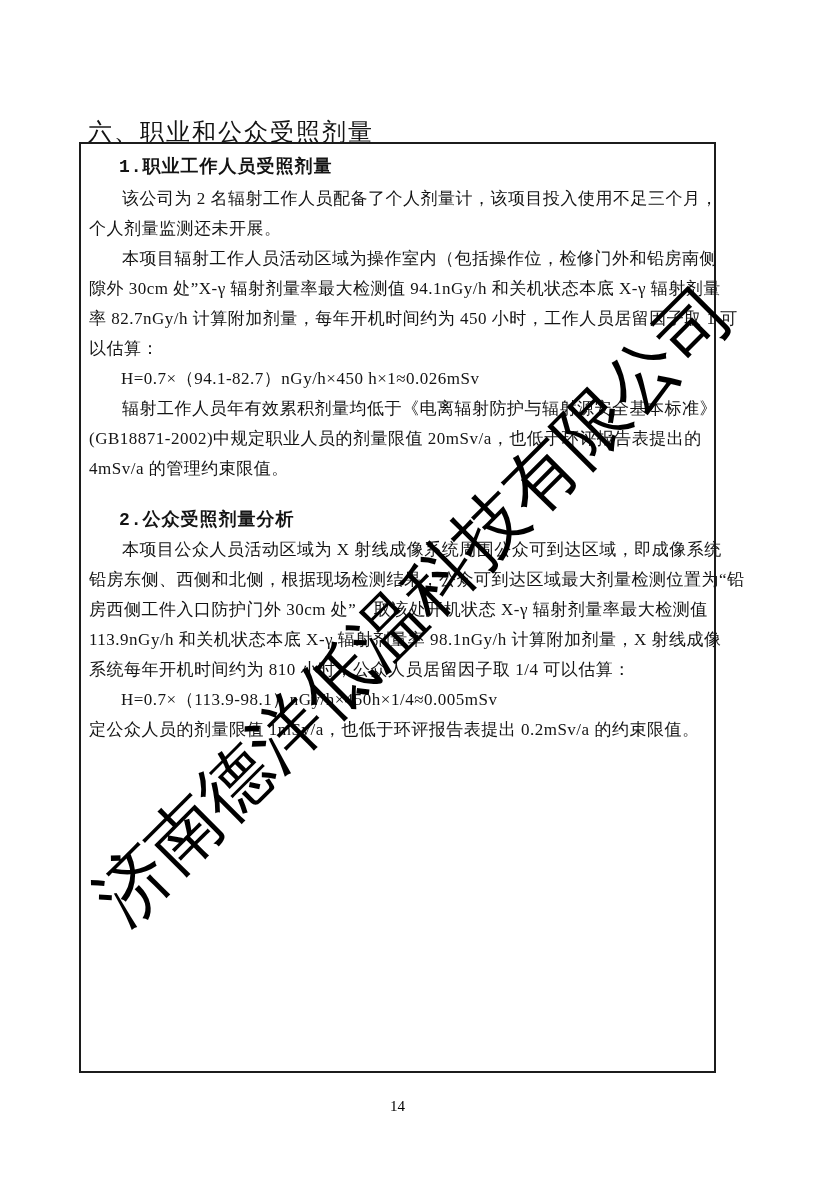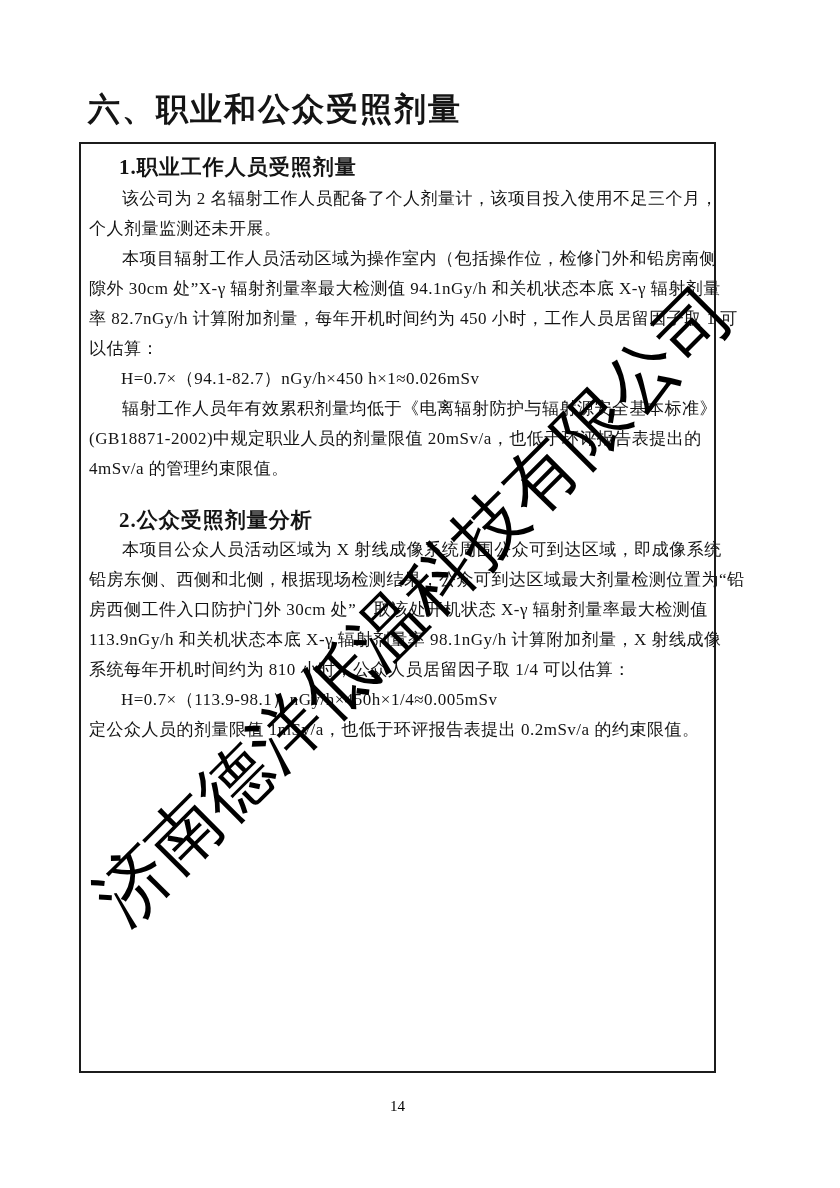--- a/index.html
+++ b/index.html
@@ -8,23 +8,23 @@
     width: 840px;
     height: 1188px;
     background: #ffffff;
     overflow: hidden;
     font-family: "Liberation Serif", "DejaVu Serif", serif;
     color: #141414;
   }
   .doc-title {
     position: absolute;
     left: 88px;
-    top: 88px;
-    font-size: 32px;
-    font-weight: bold;
+    top: 116px;
+    font-size: 24px;
+    font-weight: normal;
     letter-spacing: 2px;
     font-family: "Liberation Sans", "DejaVu Sans", sans-serif;
     white-space: nowrap;
   }
   .content-box {
     position: absolute;
     left: 79px;
     top: 142px;
     width: 637px;
     height: 931px;
@@ -35,22 +35,22 @@
   }
   .line {
     height: 30px;
     line-height: 30px;
     font-size: 17px;
     white-space: nowrap;
     letter-spacing: 0.5px;
   }
   .line.h {
     font-weight: bold;
-    font-family: Liberation Serif, serif;
-    font-size: 21px;
+    font-family: Liberation Mono, monospace;
+    font-size: 18px;
     text-indent: 30px;
     letter-spacing: 1px;
   }
   .line.h1m { margin-bottom: 2px; }
   .line.h2m { margin-top: 21px; }
   .line.pi { text-indent: 33px; }
   .line.pc { text-indent: 0; }
   .line.f  { text-indent: 32px; }
   .watermark {
     position: absolute;

